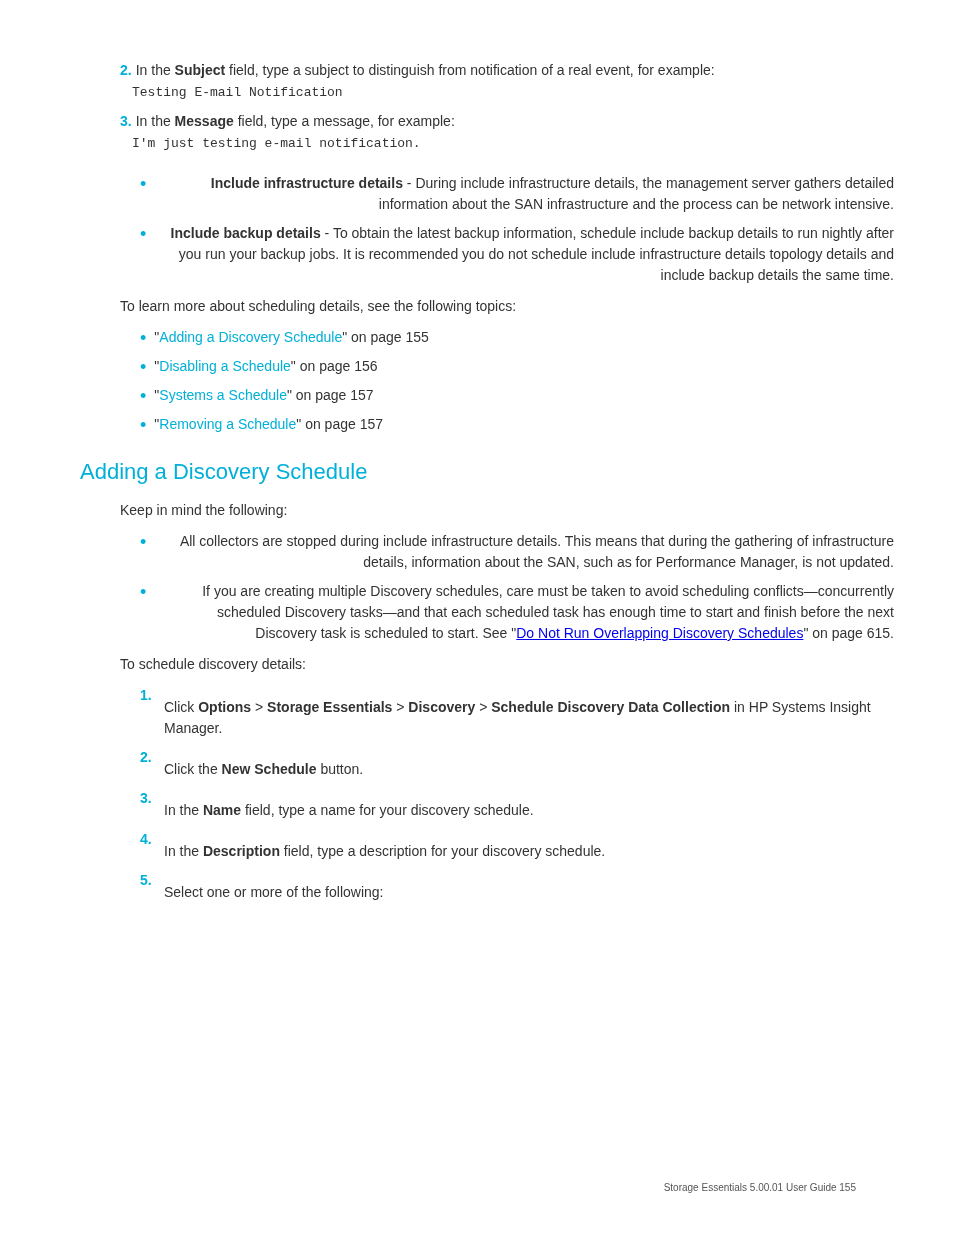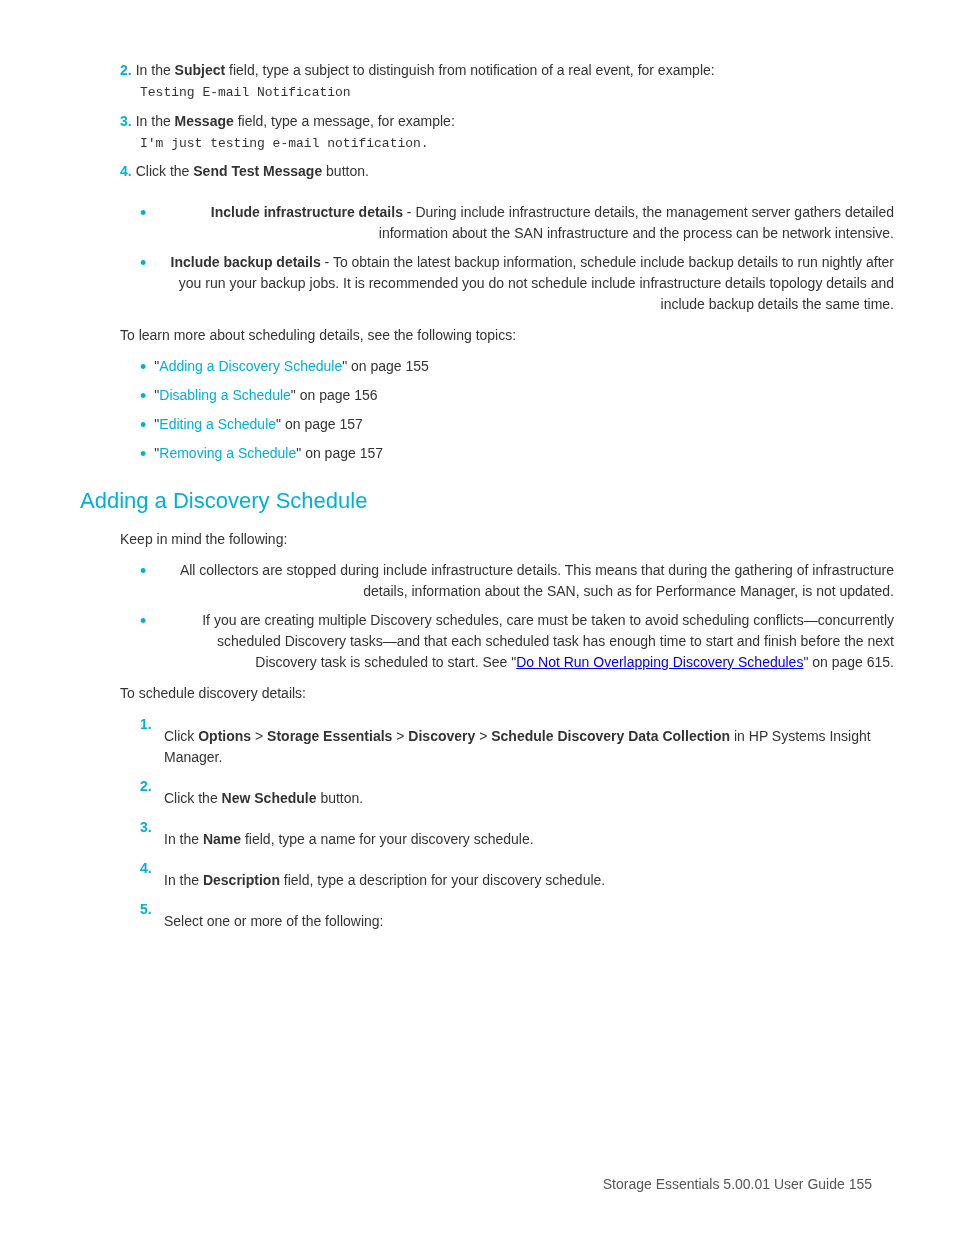--- a/index.html
+++ b/index.html
@@ -25,21 +25,21 @@
     }
     .step-num {
       font-weight: bold;
       color: #00b0d8;
       margin-right: 4px;
     }
     .code-block {
       font-family: 'Courier New', Courier, monospace;
       font-size: 13px;
       color: #333;
-      margin-left: 20px;
+      margin-left: 12px;
       margin-top: 2px;
       margin-bottom: 6px;
     }
     .section-title {
       font-size: 22px;
       color: #00b0d8;
       font-weight: normal;
       margin-bottom: 12px;
       margin-top: 16px;
     }
@@ -103,22 +103,22 @@
       flex-shrink: 0;
       min-width: 16px;
     }
     .n-step-text {
       flex: 1;
       margin-top: 12px;
     }
     .page-footer {
       position: absolute;
       bottom: 40px;
-      right: 64px;
-      font-size: 14px;
+      right: 80px;
+      font-size: 10px;
       color: #555;
     }
     b, strong {
       font-weight: bold;
     }
     .para {
       margin-bottom: 10px;
     }
   </style>
 </head>
@@ -128,23 +128,20 @@
 
   <div class="intro-steps">
     <div class="intro-step">
       <span class="step-num">2.</span><span>In the <b>Subject</b> field, type a subject to distinguish from notification of a real event, for example:</span>
       <div class="code-block">Testing E-mail Notification</div>
     </div>
     <div class="intro-step">
       <span class="step-num">3.</span><span>In the <b>Message</b> field, type a message, for example:</span>
       <div class="code-block">I'm just testing e-mail notification.</div>
     </div>
-    <div class="intro-step">
-      <span class="step-num">4.</span><span>Click the <b>Send Test Message</b> button.</span>
-    </div>
   </div>
 
   <div>
     <div class="section-body">
       <div class="bullet-list">
         <div class="bullet-item">
           <span class="bullet-dot">•</span>
           <span class="bullet-text"><b>Include infrastructure details</b> - During include infrastructure details, the management server gathers detailed information about the SAN infrastructure and the process can be network intensive.</span>
         </div>
         <div class="bullet-item">
@@ -157,21 +154,21 @@
         <div class="link-item">
           <span class="link-dot">•</span>
           <span class="link-text">"<a href="#">Adding a Discovery Schedule</a>" on page 155</span>
         </div>
         <div class="link-item">
           <span class="link-dot">•</span>
           <span class="link-text">"<a href="#">Disabling a Schedule</a>" on page 156</span>
         </div>
         <div class="link-item">
           <span class="link-dot">•</span>
-          <span class="link-text">"<a href="#">Editing a Schedule</a>" on page 157</span>
+          <span class="link-text">"<a href="#">Systems a Schedule</a>" on page 157</span>
         </div>
         <div class="link-item">
           <span class="link-dot">•</span>
           <span class="link-text">"<a href="#">Removing a Schedule</a>" on page 157</span>
         </div>
       </div>
     </div>
   </div>
 
   <div>

